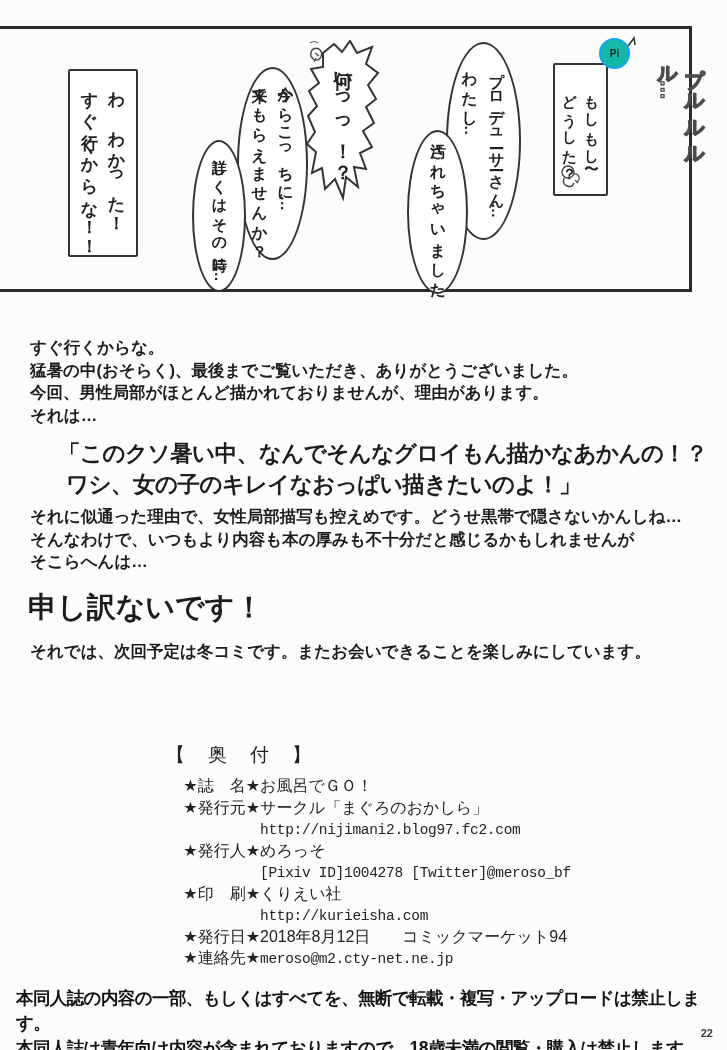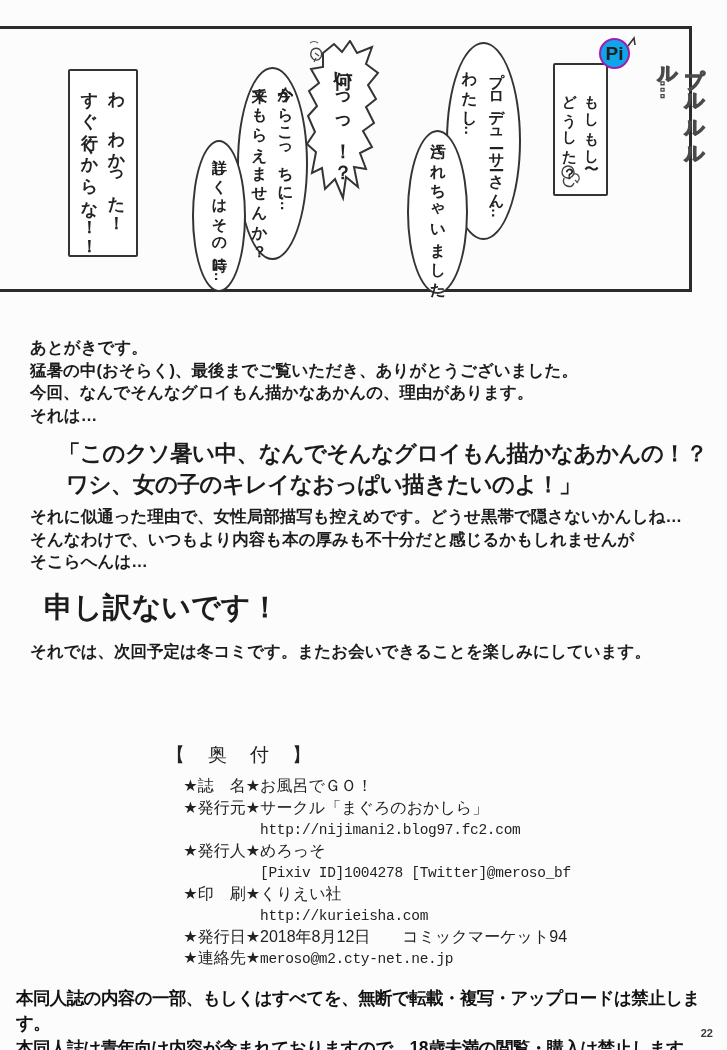--- a/index.html
+++ b/index.html
@@ -48,43 +48,43 @@
   .burst svg{position:absolute;left:0;top:0;}
   .burst .vtext{
     position:absolute;left:0;top:10px;width:100%;height:130px;
     display:flex;align-items:center;justify-content:center;font-size:19px;
   }
   .doodle{position:absolute;}
   .d-hand{left:16px;bottom:14px;}
   .d-person{left:5px;bottom:6px;}
   .pi-circle{
     position:absolute;left:599px;top:9px;width:31px;height:31px;
-    border:2px solid #a21caf;border-radius:50%;background:#0ea5e9;
+    border:2px solid #0ea5e9;border-radius:50%;background:#14b8a6;
     display:flex;align-items:center;justify-content:center;
-    font-size:19px;font-weight:700;
+    font-size:10px;font-weight:700;
   }
   .pi-spark{position:absolute;left:626px;top:6px;}
   .sfx-ring{
     position:absolute;left:655px;top:24px;height:155px;
     writing-mode:vertical-rl;text-orientation:mixed;
     font-size:20px;font-weight:700;letter-spacing:4px;color:#555;
   }
   @supports (-webkit-text-stroke: 1px black){
     .sfx-ring{color:#fff;-webkit-text-stroke:1.3px #4a4a4a;}
   }
   
   .afterword p{font-weight:700;color:#1c1c1c;}
   .aw-intro{position:absolute;left:30px;top:336px;font-size:16.5px;line-height:22.5px;}
   .aw-quote{
     position:absolute;left:26px;top:438px;font-size:22.5px;line-height:31px;
     font-weight:800;letter-spacing:-0.5px;color:#151515;margin-left:32px;
   }
   .aw-quote .q2{padding-left:8px;}
   .aw-body{position:absolute;left:30px;top:505px;font-size:16.5px;line-height:22.5px;}
-  .aw-apology{position:absolute;left:44px;top:588px;font-size:29px;font-weight:800;color:#141414;text-align:center;}
+  .aw-apology{position:absolute;left:28px;top:588px;font-size:29px;font-weight:800;color:#141414;text-align:center;}
   .aw-closing{position:absolute;left:30px;top:641px;font-size:16.5px;}
   
   .colophon-title{
     position:absolute;left:166px;top:742px;font-size:19px;font-weight:500;
     letter-spacing:2px;color:#222;
   }
   .colophon{position:absolute;left:153px;top:776px;width:460px;}
   .col-row{display:flex;height:21.5px;align-items:center;font-size:16px;color:#222;text-align:right;}
   .col-label{width:107px;flex:0 0 107px;font-weight:500;}
   .col-value{font-weight:500;}
@@ -154,23 +154,23 @@
   </div>
   <svg class="pi-spark" width="14" height="14" viewBox="0 0 14 14">
     <path d="M2,11 L8,3 L9,10" fill="none" stroke="#343434" stroke-width="1.6"></path>
   </svg>
 
   <div class="sfx-ring">プルルルル…</div>
 </div>
 
 <div class="afterword">
   <div class="aw-intro">
-    <p>あとがきです。</p>
+    <p>すぐ行くからな。</p>
     <p>猛暑の中(おそらく)、最後までご覧いただき、ありがとうございました。</p>
-    <p>今回、なんでそんなグロイもん描かなあかんの、理由があります。</p>
+    <p>今回、男性局部がほとんど描かれておりませんが、理由があります。</p>
     <p>それは…</p>
   </div>
 
   <div class="aw-quote">
     <p class="q1">「このクソ暑い中、なんでそんなグロイもん描かなあかんの！？</p>
     <p class="q2">ワシ、女の子のキレイなおっぱい描きたいのよ！」</p>
   </div>
 
   <div class="aw-body">
     <p>それに似通った理由で、女性局部描写も控えめです。どうせ黒帯で隠さないかんしね…</p>

